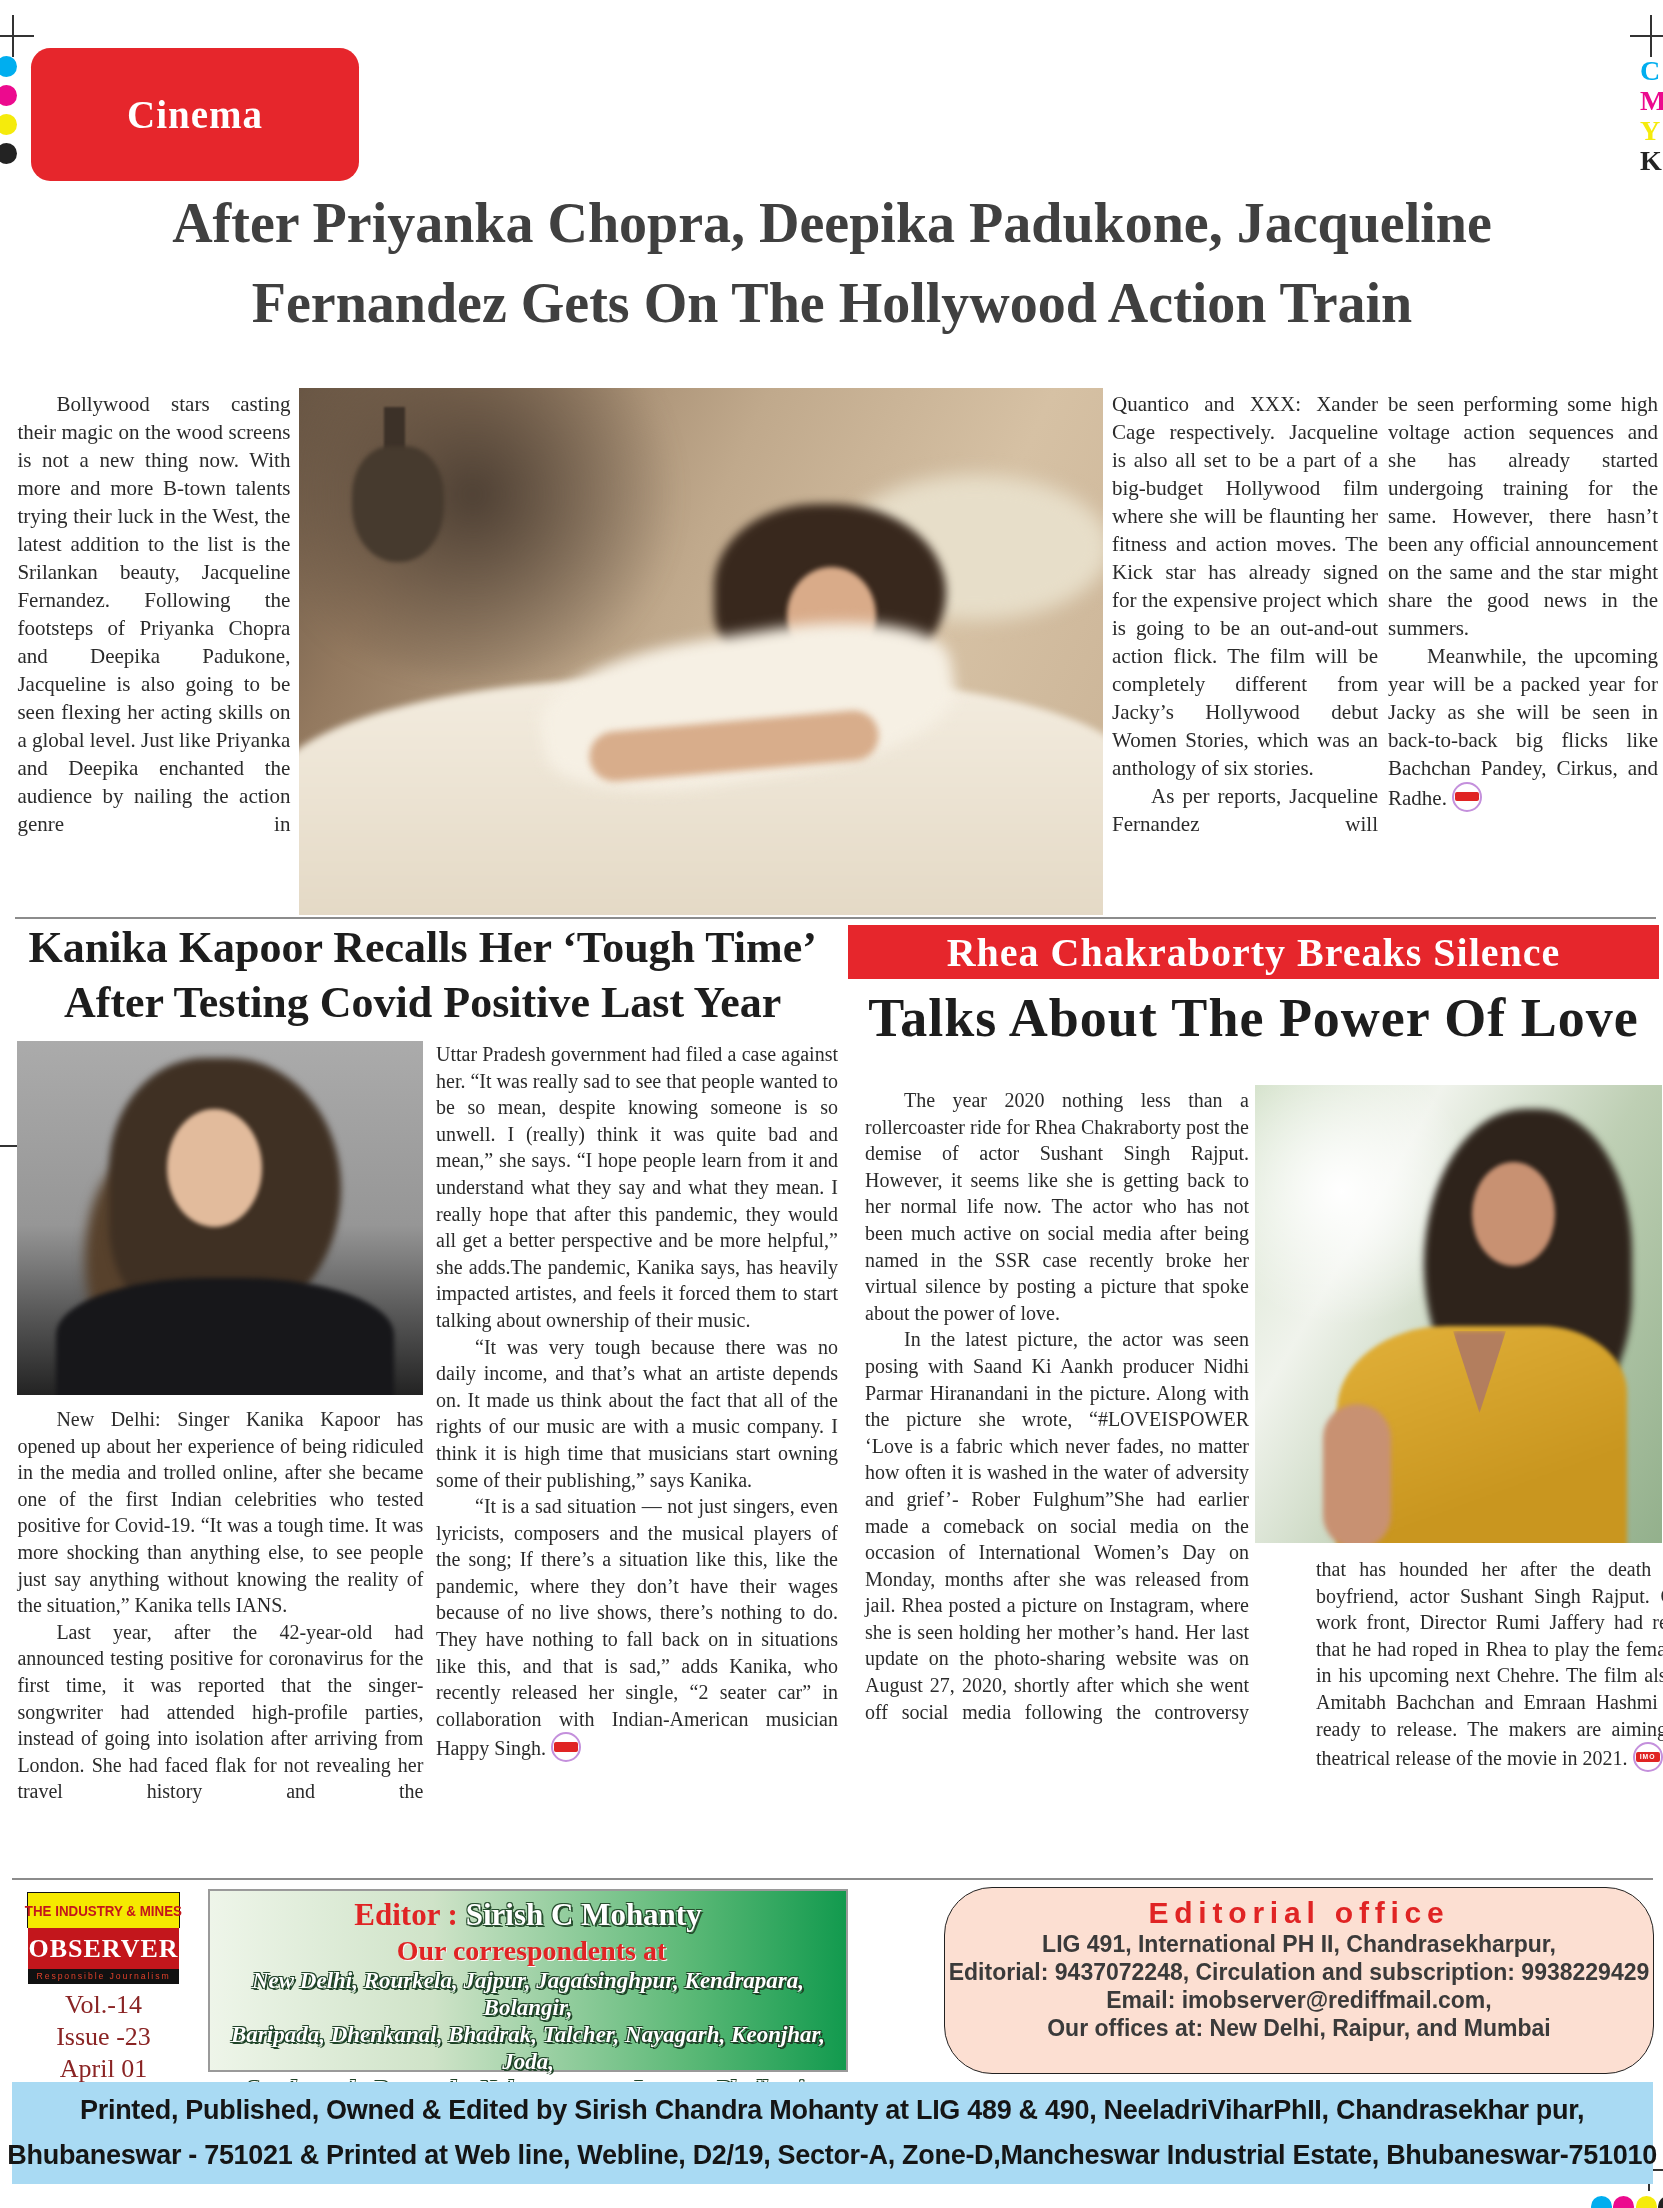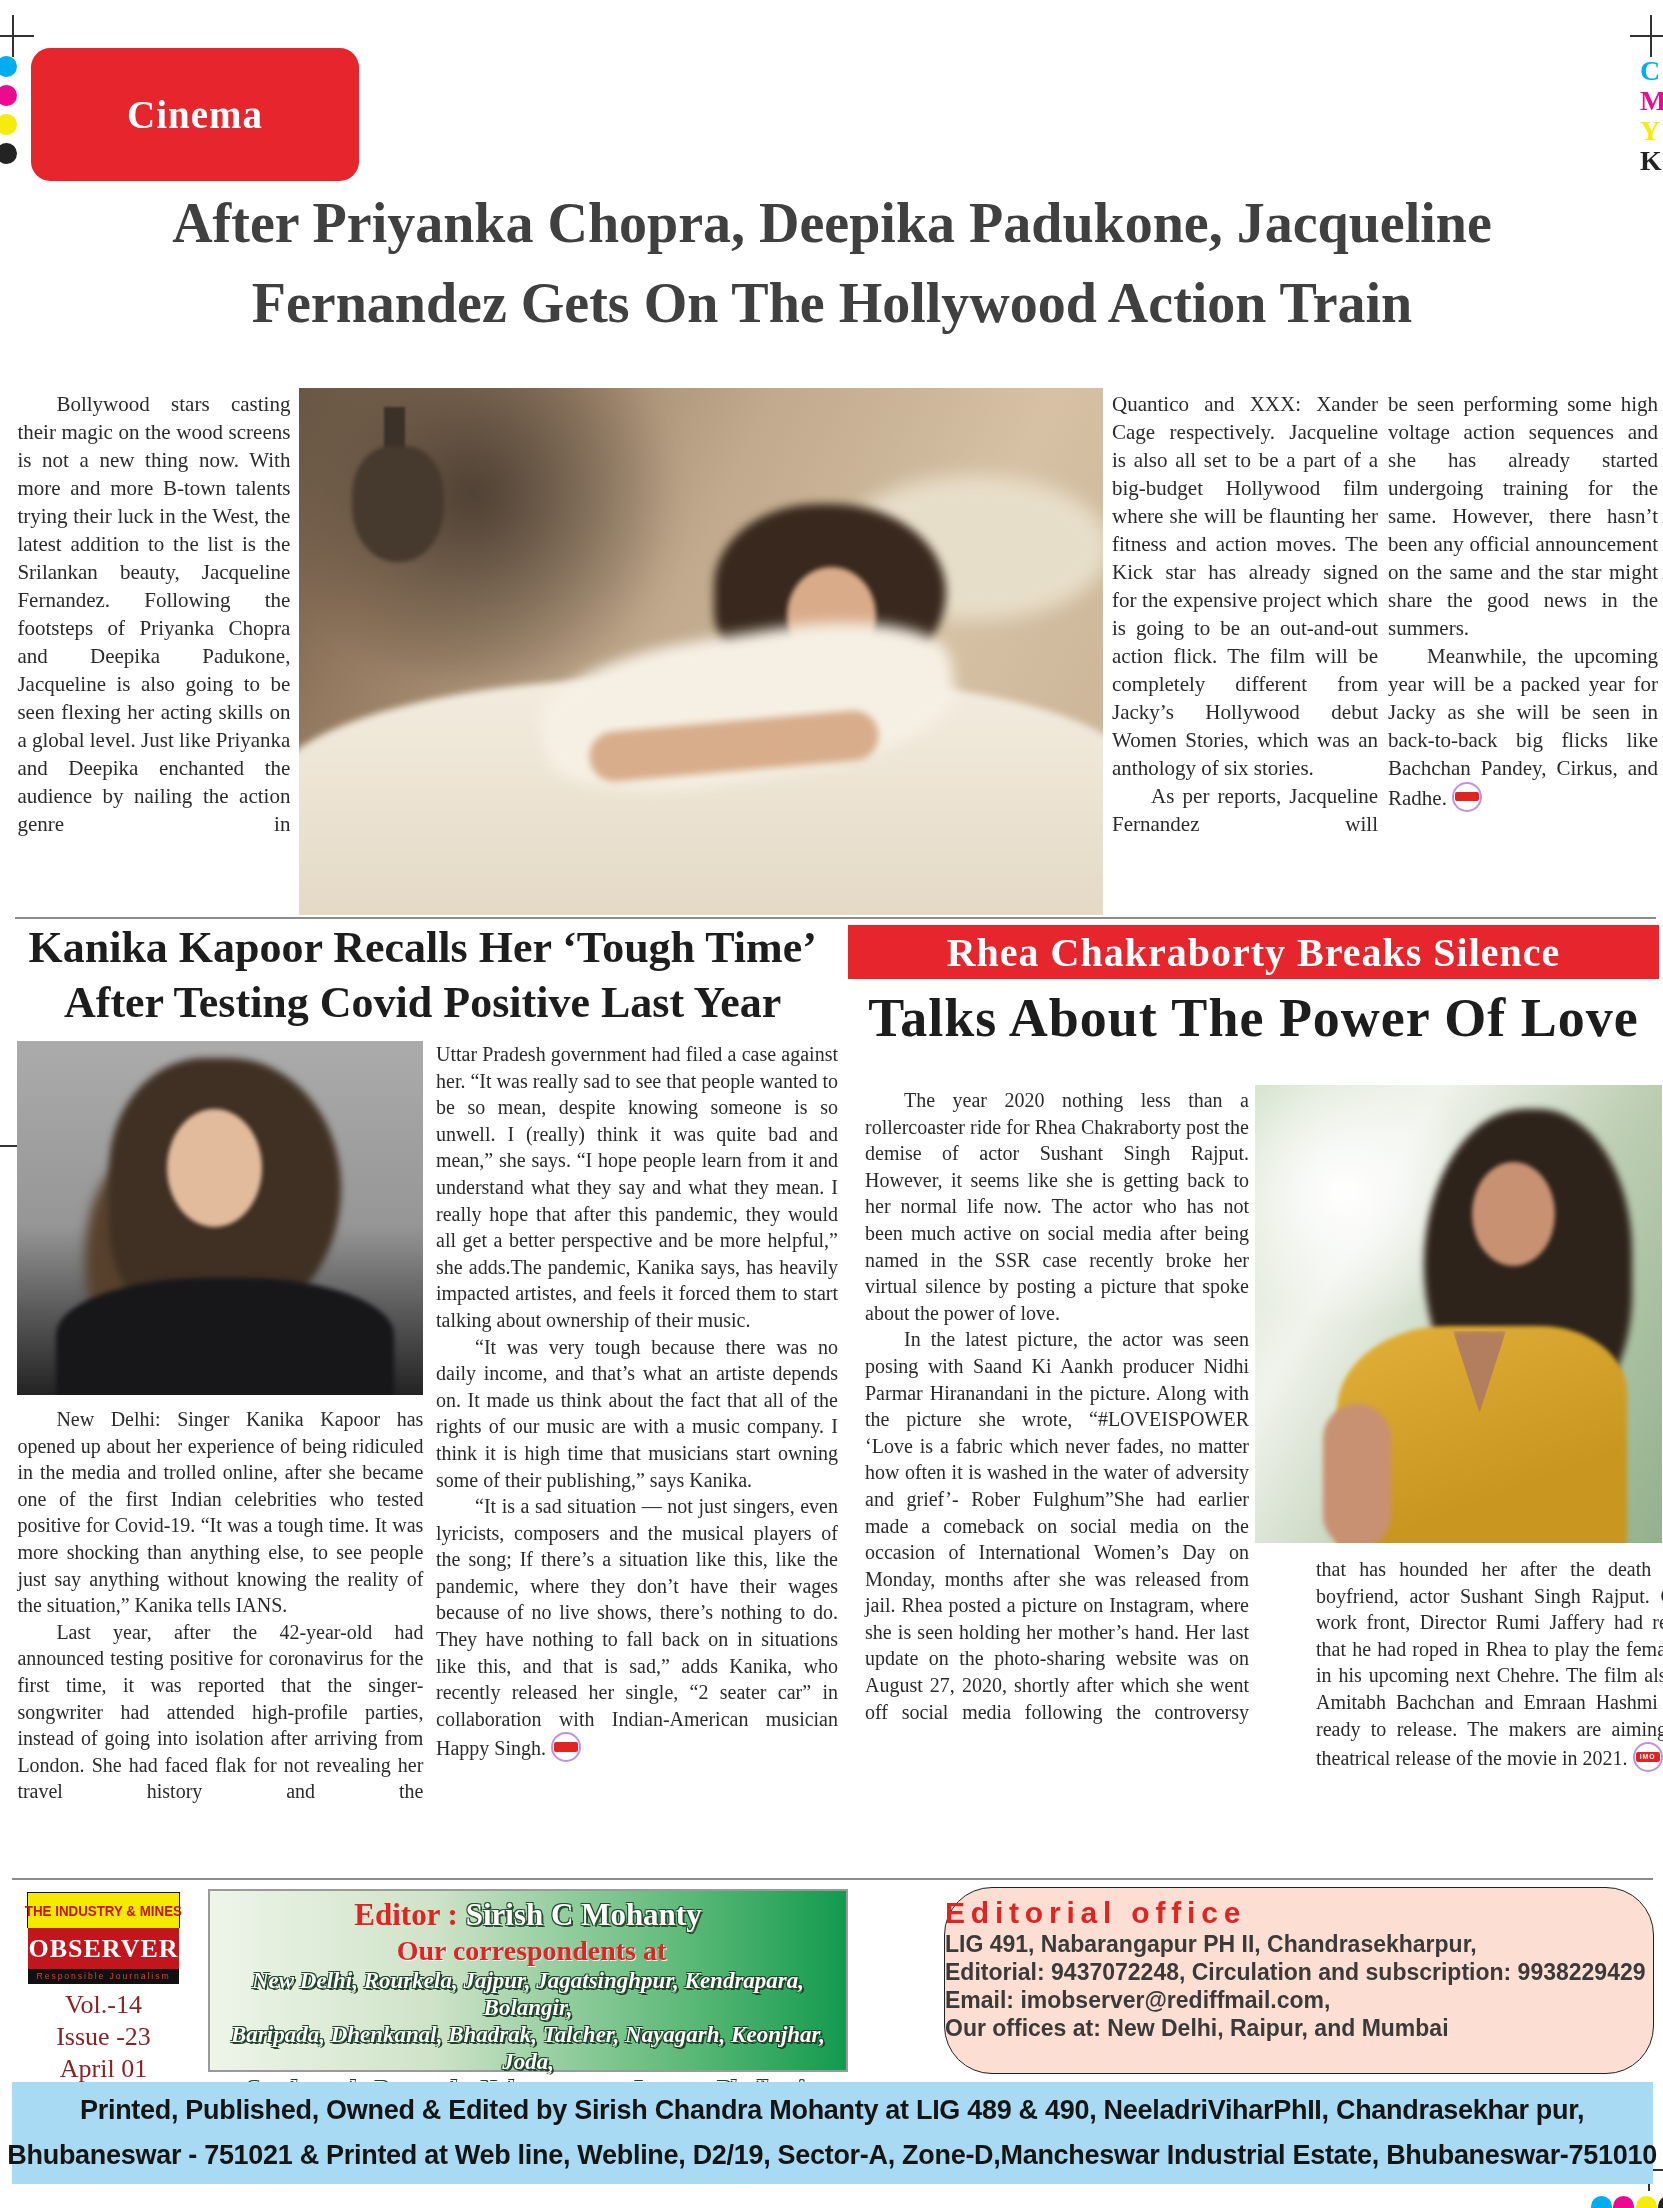--- a/index.html
+++ b/index.html
@@ -105,21 +105,21 @@
   .ed-line1{font:700 31px "Liberation Serif",serif;}
   .ed-label{color:#e02424;}
   .ed-name{color:#fff;text-shadow:1.9px 1.9px 0 #274d2e,-1px -1px 0 #274d2e,1px -1px 0 #274d2e,-1px 1px 0 #274d2e;}
   .ed-line2{color:#e02424;font:700 28px "Liberation Serif",serif;margin-top:1.9px;
             text-shadow:1px 1px 0 #f9f9f9;margin-left:7px;}
   .ed-city{color:#fff;font:700 italic 23px/27px "Liberation Serif",serif;
            text-shadow:1.9px 1.9px 0 #1e4227,-1px -1px 0 #1e4227,1px -1px 0 #1e4227,-1px 1px 0 #1e4227;}
 
   .editorial-box{position:absolute;left:944px;top:1887px;width:710px;height:187px;background:#fcdfd2;
                  border:1.9px solid #222;border-radius:48px;box-sizing:border-box;
-                 text-align:left;padding-top:7.7px;font-family:"Liberation Sans",sans-serif;}
+                 text-align:center;padding-top:7.7px;font-family:"Liberation Sans",sans-serif;}
   .eo-title{color:#e02424;font:700 30px "Liberation Sans",sans-serif;letter-spacing:5.8px;}
   .eo-line{color:#3a3a3a;font:700 23px/28px "Liberation Sans",sans-serif;}
 
   .footer-bar{position:absolute;left:11.6px;top:2082px;width:1641px;height:102px;background:#a9daf3;
               display:flex;flex-direction:column;align-items:center;justify-content:center;gap:13.5px;}
   .footer-bar div{color:#151515;font:700 27px "Liberation Sans",sans-serif;letter-spacing:-0.3px;white-space:nowrap;}
 </style>
 </head>
 <body>
 
@@ -261,21 +261,21 @@
       <span class="ed-name">Sirish C Mohanty</span>
     </div>
     <div class="ed-line2">Our correspondents at</div>
     <div class="ed-city">New Delhi, Rourkela, Jajpur, Jagatsinghpur, Kendrapara, Bolangir,</div>
     <div class="ed-city">Baripada, Dhenkanal, Bhadrak, Talcher, Nayagarh, Keonjhar, Joda,</div>
     <div class="ed-city">Sundargarh, Rayagada, Nabarangapur, Jeypore, Phulbani, Nuapara</div>
   </div>
 
   <div class="editorial-box">
     <div class="eo-title">Editorial office</div>
-    <div class="eo-line">LIG 491, Nabarangapur PH II, Chandrasekharpur,</div>
+    <div class="eo-line">LIG 491, International PH II, Chandrasekharpur,</div>
     <div class="eo-line">Editorial: 9437072248, Circulation and subscription: 9938229429</div>
     <div class="eo-line">Email: imobserver@rediffmail.com,</div>
     <div class="eo-line">Our offices at: New Delhi, Raipur, and Mumbai</div>
   </div>
 
   <div class="footer-bar">
     <div>Printed, Published, Owned &amp; Edited by Sirish Chandra Mohanty at LIG 489 &amp; 490, NeeladriViharPhII, Chandrasekhar pur,</div>
     <div>Bhubaneswar - 751021 &amp;  Printed at Web line, Webline, D2/19, Sector-A, Zone-D,Mancheswar Industrial Estate, Bhubaneswar-751010</div>
   </div>
 

